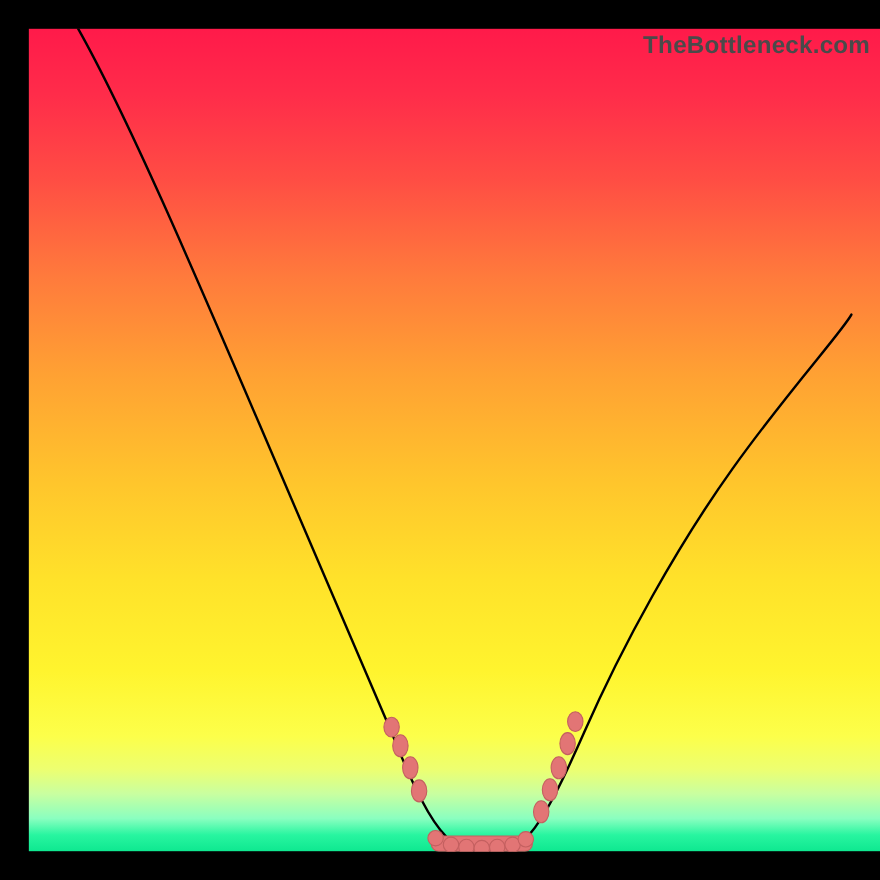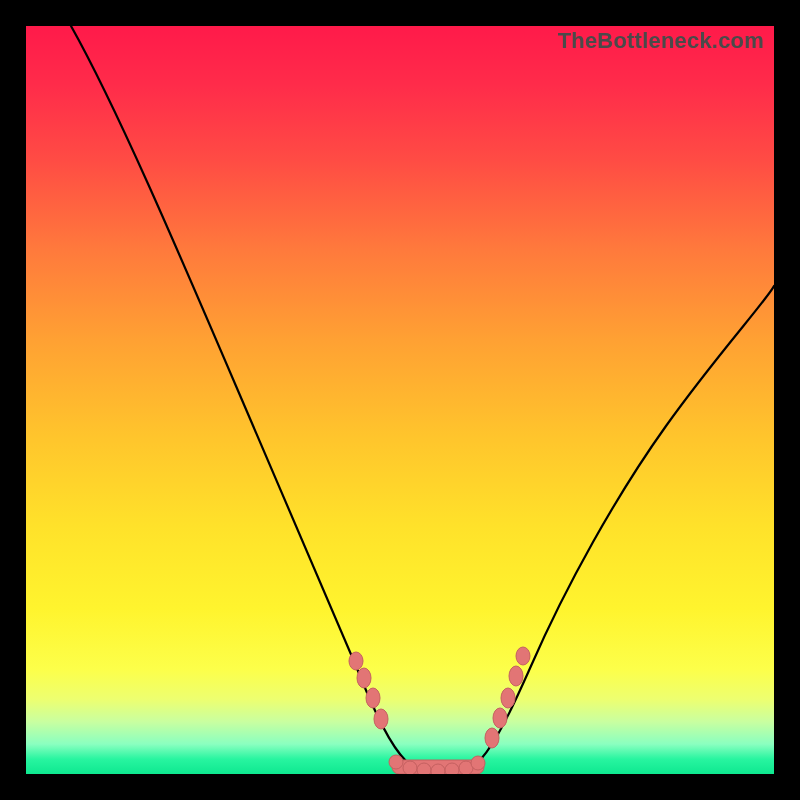--- a/index.html
+++ b/index.html
@@ -16,20 +16,21 @@
     width: 800px; height: 800px;
     background: #000;
   }
   .plot {
     position: absolute;
     left: 26px;
     top: 26px;
     width: 748px;
     height: 748px;
     overflow: hidden;
+    padding-left: 27px;
   }
   .gradient {
     position: absolute;
     left: 0; top: 0; right: 0; bottom: 0;
     background: linear-gradient(to bottom,
       #ff1a4a 0%,
       #ff2c4a 8%,
       #ff4c44 18%,
       #ff7a3c 30%,
       #ffa133 42%,

